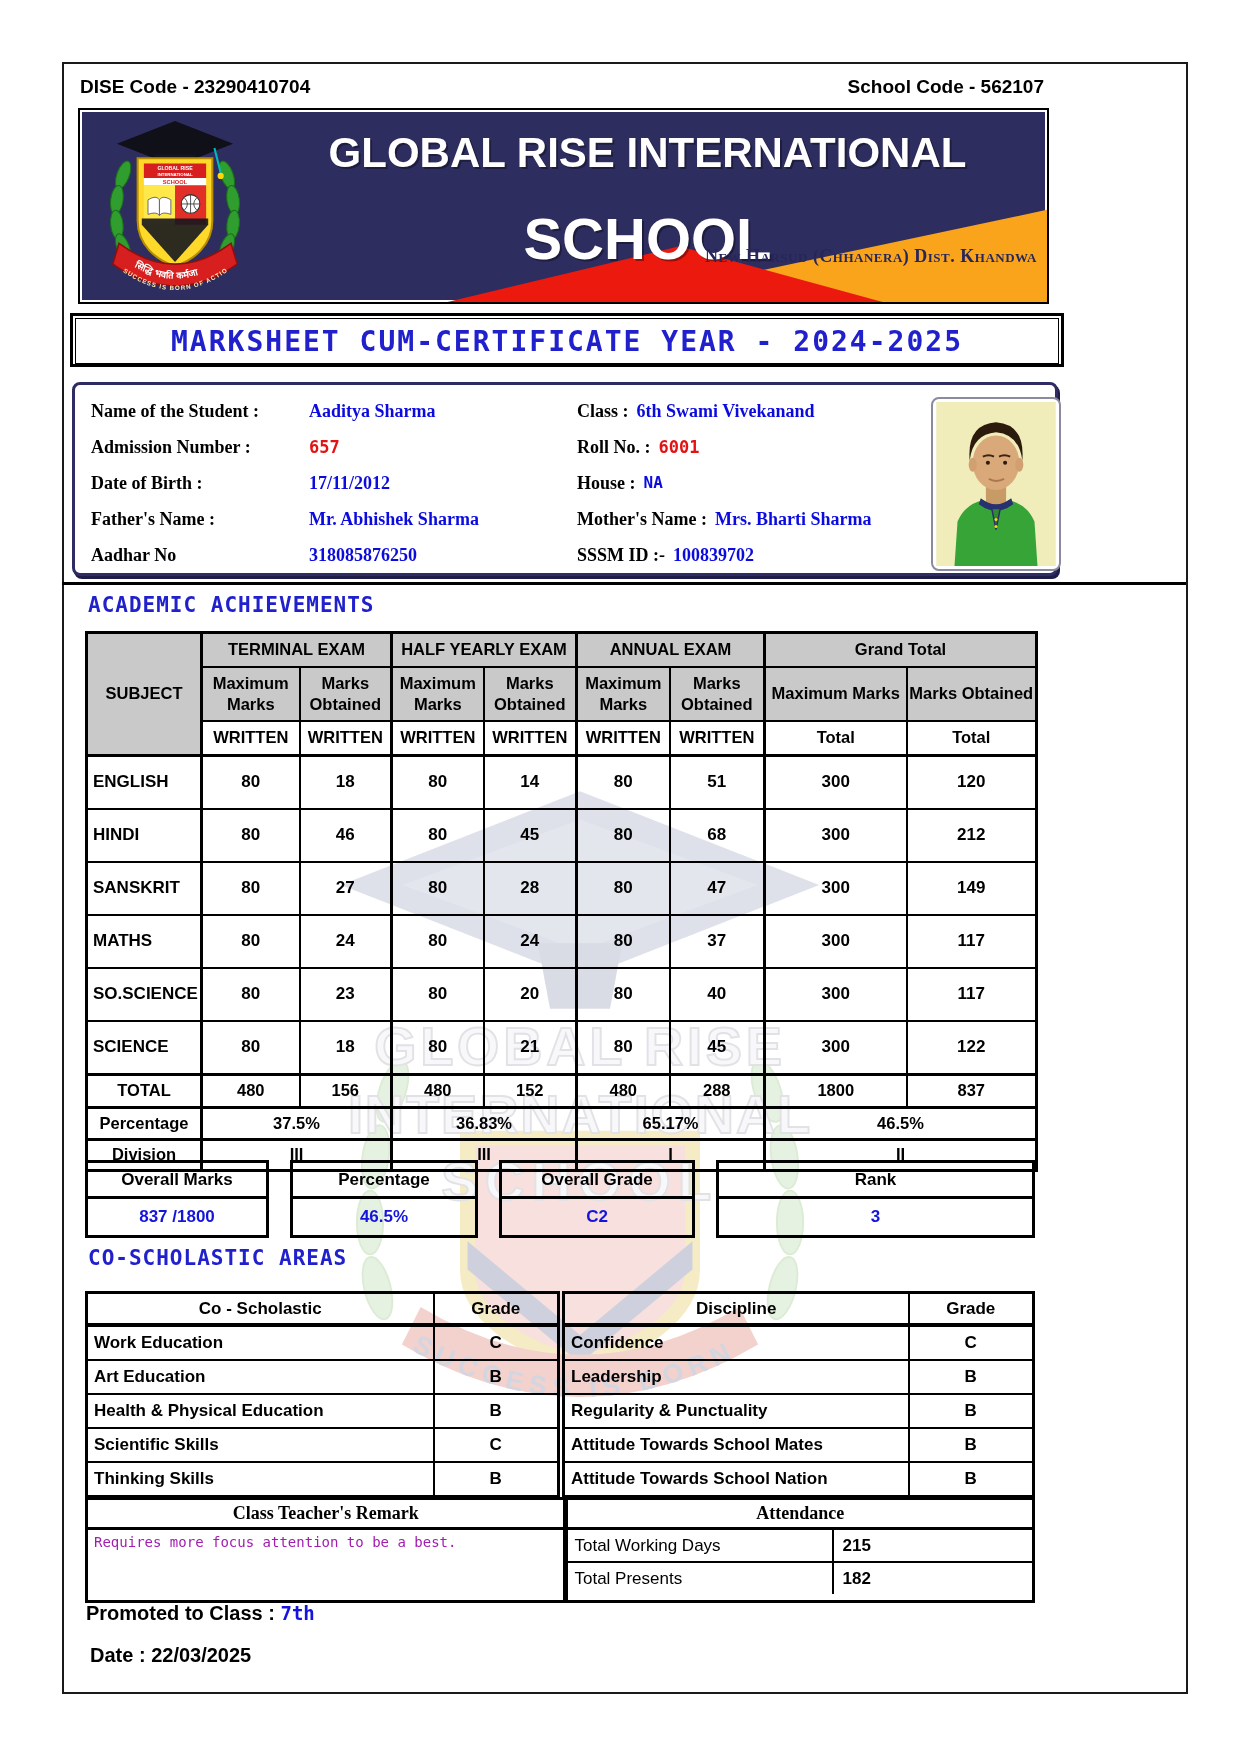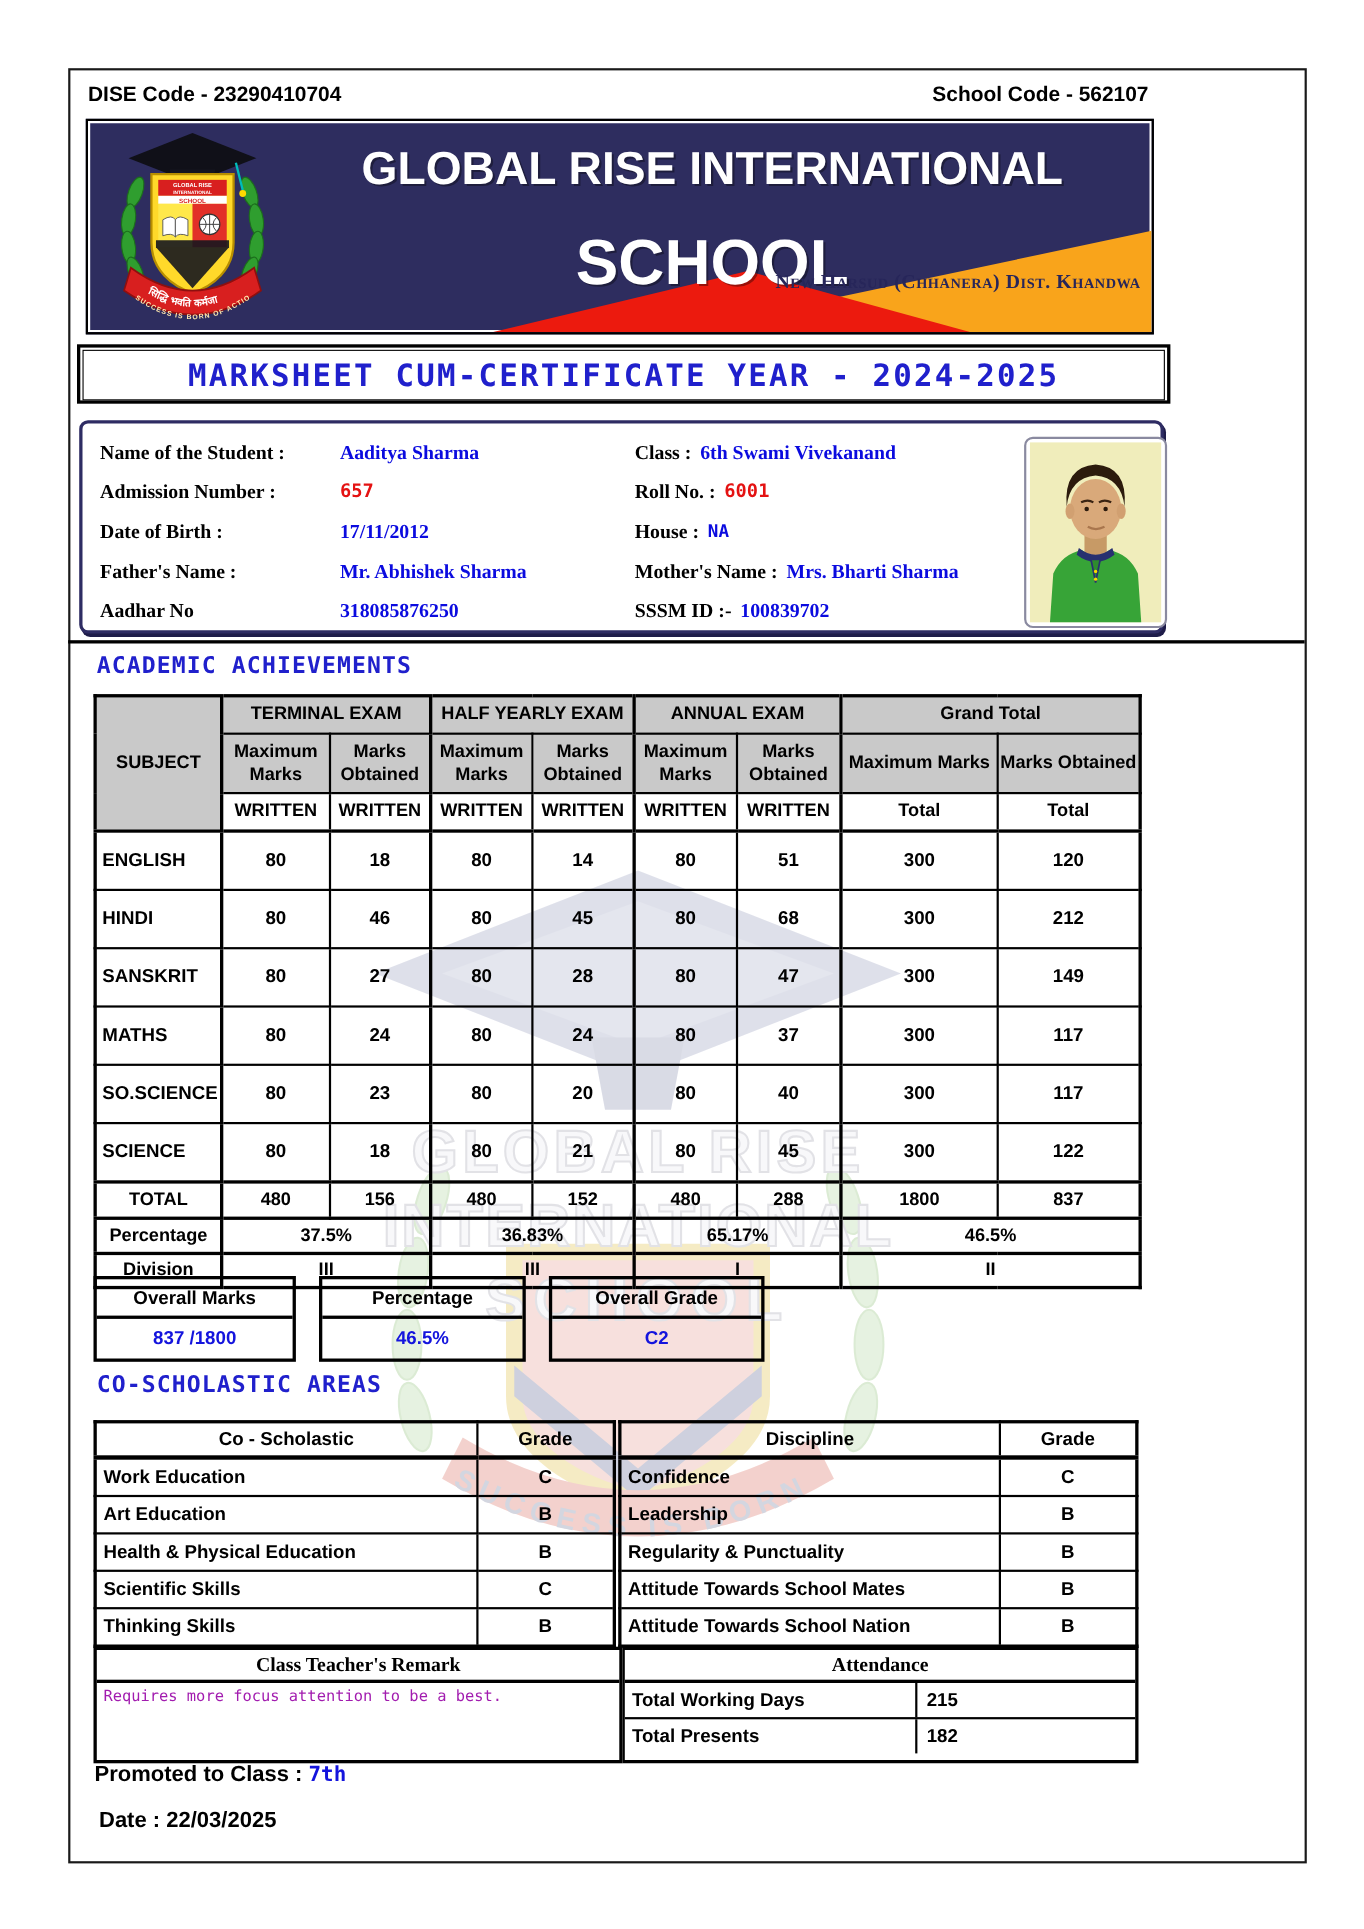--- a/index.html
+++ b/index.html
@@ -87,21 +87,21 @@
   .remh{height:27px;border-bottom:3px solid #000;display:flex;align-items:center;justify-content:center;
         font-family:"Liberation Serif",serif;font-weight:bold;font-size:18px;}
   .remtxt{height:62px;padding:4px 6px;font-family:"DejaVu Sans Mono",monospace;font-size:14px;
           color:#a21caf;text-align:left;}
   .attbox{width:466px;border:3px solid #000;border-left:2px solid #000;margin-left:0;}
   .atth{height:27px;border-bottom:3px solid #000;display:flex;align-items:center;justify-content:center;
         font-family:"Liberation Serif",serif;font-weight:bold;font-size:18px;}
   .attrow{height:31px;display:flex;border-bottom:2px solid #000;}
   .attrow:last-child{border-bottom:none;}
   .attl{width:258px;border-right:2px solid #000;display:flex;align-items:center;padding-left:6px;
-        font-weight:bold;font-size:17px;}
+        font-weight:normal;font-size:17px;}
   .attv{flex:1;display:flex;align-items:center;padding-left:8px;font-weight:bold;font-size:17px;}
   
   .promoted{left:22px;top:1538px;font-size:20px;font-weight:bold;color:#000;}
   .promoted .pv{color:#1414dd;font-family:"DejaVu Sans Mono",monospace;font-size:19px;}
   .datefoot{left:26px;top:1580px;font-size:20px;font-weight:bold;color:#000;}
   
   .wmark{position:absolute;left:280px;top:770px;width:600px;height:680px;z-index:1;opacity:.5;
          pointer-events:none;}
 </style>
 </head>
@@ -411,20 +411,24 @@
         <div class="ovv">837 /1800</div>
       </div>
       <div class="ovbox" style="width:182px">
         <div class="ovh">Percentage</div>
         <div class="ovv">46.5%</div>
       </div>
       <div class="ovbox" style="width:190px">
         <div class="ovh">Overall Grade</div>
         <div class="ovv">C2</div>
       </div>
+      <div class="ovbox" style="flex:1">
+        <div class="ovh">Rank</div>
+        <div class="ovv">3</div>
+      </div>
     </div>
 
     <div class="blk bluehead h2">CO-SCHOLASTIC AREAS</div>
 
     <div class="blk cotables">
       <table class="cotbl" style="width:472px">
         <colgroup>
             <col style="width:347px">
             <col style="width:125px">
           </colgroup>

